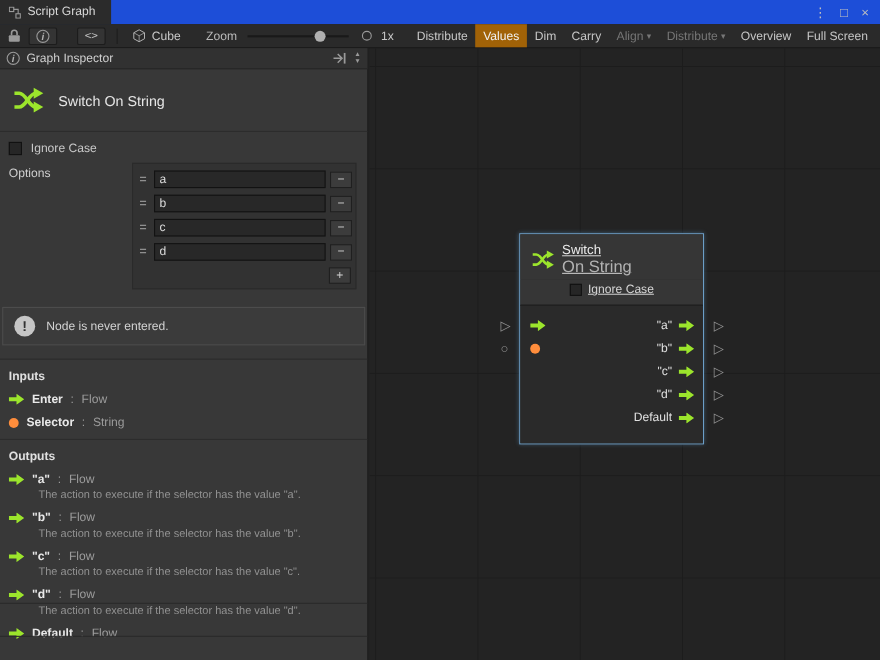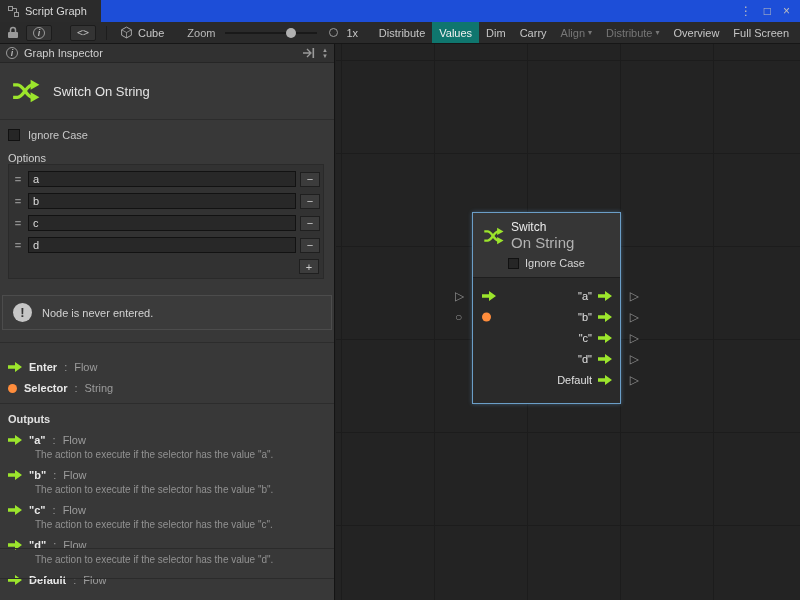--- a/index.html
+++ b/index.html
@@ -25,37 +25,37 @@
   .tb-sep { width:1px; height:14px; background:#1d1d1d; margin:0 6px; }
   .mono { font-family:"DejaVu Sans Mono", monospace; font-size:10px; color:#bdbdbd; }
   .info-circle { width:12px; height:12px; border:1px solid #9a9a9a; border-radius:50%; display:flex; align-items:center; justify-content:center; font-size:9px; font-style:italic; font-weight:bold; color:#b5b5b5; }
   .zoom-label { margin-left:16px; color:#b9b9b9;text-align:right; }
   .slider { position:relative; width:92px; height:14px; margin:0 6px; }
   .slider-track { position:absolute; left:0; right:0; top:6px; height:2px; background:#191919; }
   .slider-handle { position:absolute; left:66%; top:2px; width:10px; height:10px; background:#b0b0b0; border-radius:50%; }
   .reset-icon { width:9px; height:9px; border:1px solid #9a9a9a; border-radius:50%; margin:0 4px 0 2px; }
   .tb-buttons { margin-left:auto; display:flex; align-items:stretch; height:100%; }
   .tb-button { display:flex; align-items:center; padding:0 7px; color:#c6c6c6; white-space:nowrap; }
-  .tb-button.active { background:#0f766e; color:#f0f0f0; }
+  .tb-button.active { background:#a16207; color:#f0f0f0; }
   .tb-button.disabled { color:#767676; }
   .caret { font-size:8px; margin-left:3px; }
 
   
   .inspector { position:absolute; left:0; top:44px; width:335px; bottom:0; background:#383838; border-right:1px solid #141414; }
   .insp-header { height:19px; background:#313131; border-bottom:1px solid #262626; display:flex; align-items:center; gap:6px; padding:0 6px; color:#cfcfcf; }
   .insp-header-right { margin-left:auto; display:flex; align-items:center; gap:7px; }
   .mini-arrows { display:flex; flex-direction:column; font-size:6px; line-height:6px; color:#9a9a9a; }
 
   .title-block { display:flex; align-items:center; gap:13px; padding:13px 10px; border-bottom:1px solid #2c2c2c;text-align:right; }
   .big-title { font-size:13px; color:#e4e4e4; }
 
   .check-row { display:flex; align-items:center; gap:8px; padding:9px 8px 2px; }
   .checkbox { width:12px; height:12px; background:#262626; border:1px solid #111; flex:none; }
 
-  .options-block { display:flex; padding:5px 10px 2px 8px;flex-direction:column; }
+  .options-block { display:flex; padding:5px 10px 2px 8px; }
   .options-label { width:112px; padding-top:4px; color:#cfcfcf; }
   .options-list { flex:1; background:#323232; border:1px solid #2a2a2a; padding:3px; }
   .option-row { display:flex; align-items:center; gap:4px; height:22px; }
   .drag-handle { width:12px; text-align:center; color:#8f8f8f; font-weight:bold; }
   .option-input { flex:1; min-width:0; height:16px; background:#282828; border:1px solid #121212; color:#dcdcdc; font-size:11px; padding:0 4px; font-family:inherit; }
   .sq-btn { width:20px; height:15px; background:#3c3c3c; border:1px solid #1f1f1f; color:#cfcfcf; display:flex; align-items:center; justify-content:center; font-size:11px; flex:none; }
   .plus-row { display:flex; justify-content:flex-end; padding:3px 1px 1px; }
 
   .warning-box { margin:14px 2px 0; border:1px solid #4c4c4c; background:#3b3b3b; display:flex; align-items:center; gap:10px; padding:7px 10px; color:#d2d2d2; }
   .warning-icon { width:19px; height:19px; border-radius:50%; background:#c6c6c6; color:#333; font-weight:bold; display:flex; align-items:center; justify-content:center; font-size:13px; flex:none; }
@@ -74,21 +74,21 @@
   .canvas {
     position:absolute; left:336px; top:44px; right:0; bottom:0;
     background-color:#232323;
     background-image:
       linear-gradient(#1c1c1c 1px, transparent 1px),
       linear-gradient(90deg, #1c1c1c 1px, transparent 1px);
     background-size:93px 93px; background-position:5px 16px;
   }
 
   
-  .node { position:absolute; left:136px; top:168px; width:149px; border:1px solid #6b9ec7; background:#2f2f2f; box-shadow:0 0 4px rgba(100,160,210,.45); }
+  .node { position:absolute; left:136px; top:168px; width:168px; border:1px solid #6b9ec7; background:#2f2f2f; box-shadow:0 0 4px rgba(100,160,210,.45);text-decoration:underline; }
   .node-header { display:flex; align-items:center; gap:7px; padding:7px 9px 2px; background:#363636; }
   .node-name { font-size:12px; color:#ececec; line-height:1.2; }
   .node-sub { font-size:15px; color:#b2b2b2; line-height:1.2; }
   .node-check { display:flex; align-items:center; justify-content:center; gap:6px; padding:3px 0 8px; background:#363636; color:#d6d6d6; }
   .node-check .checkbox { width:11px; height:11px; }
   .node-ports { background:#2a2a2a; border-top:1px solid #1e1e1e; padding:7px 0 13px; }
   .port-row { position:relative; height:21px; }
   .p-left { position:absolute; left:9px; top:50%; transform:translateY(-50%); display:flex; align-items:center; }
   .p-right { position:absolute; right:8px; top:50%; transform:translateY(-50%); display:flex; align-items:center; gap:6px; color:#e0e0e0; }
   .conn { position:absolute; top:50%; transform:translateY(-50%); color:#8f8f8f; font-size:12px; line-height:1; }
@@ -229,20 +229,21 @@
       </div>
     </div>
   </div>
 
   <div class="warning-box">
     <span class="warning-icon">!</span>
     <span>Node is never entered.</span>
   </div>
 
   <div class="section first">
+    <div class="section-heading">Inputs</div>
     <div class="port-entry">
       <span>
           <svg width="14" height="10" viewBox="0 0 14 10">
             <path d="M0 3.2h7V0l7 5-7 5V6.8H0z" fill="#9ce52c"></path>
           </svg>
         </span>
       <span class="port-name">Enter</span>
       <span class="port-sep">:</span>
       <span class="port-type">Flow</span>
     </div>

